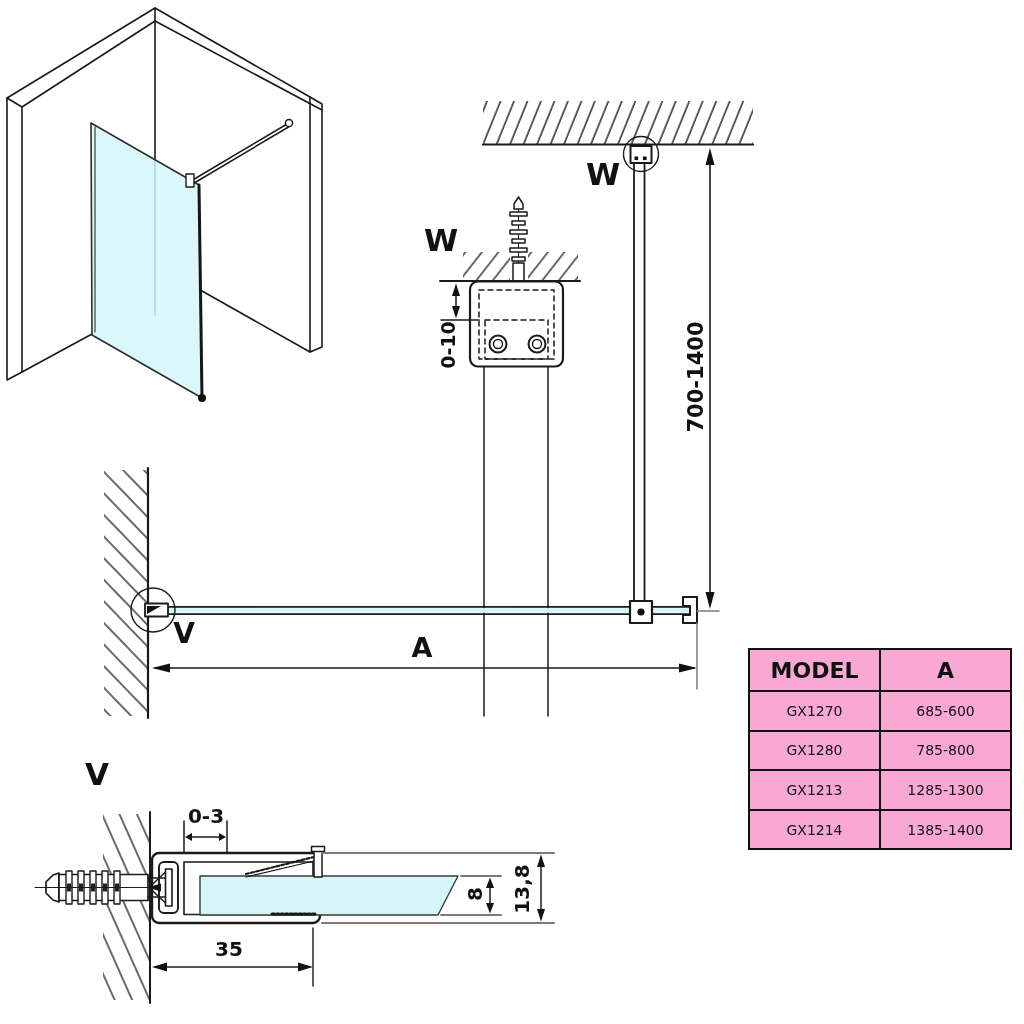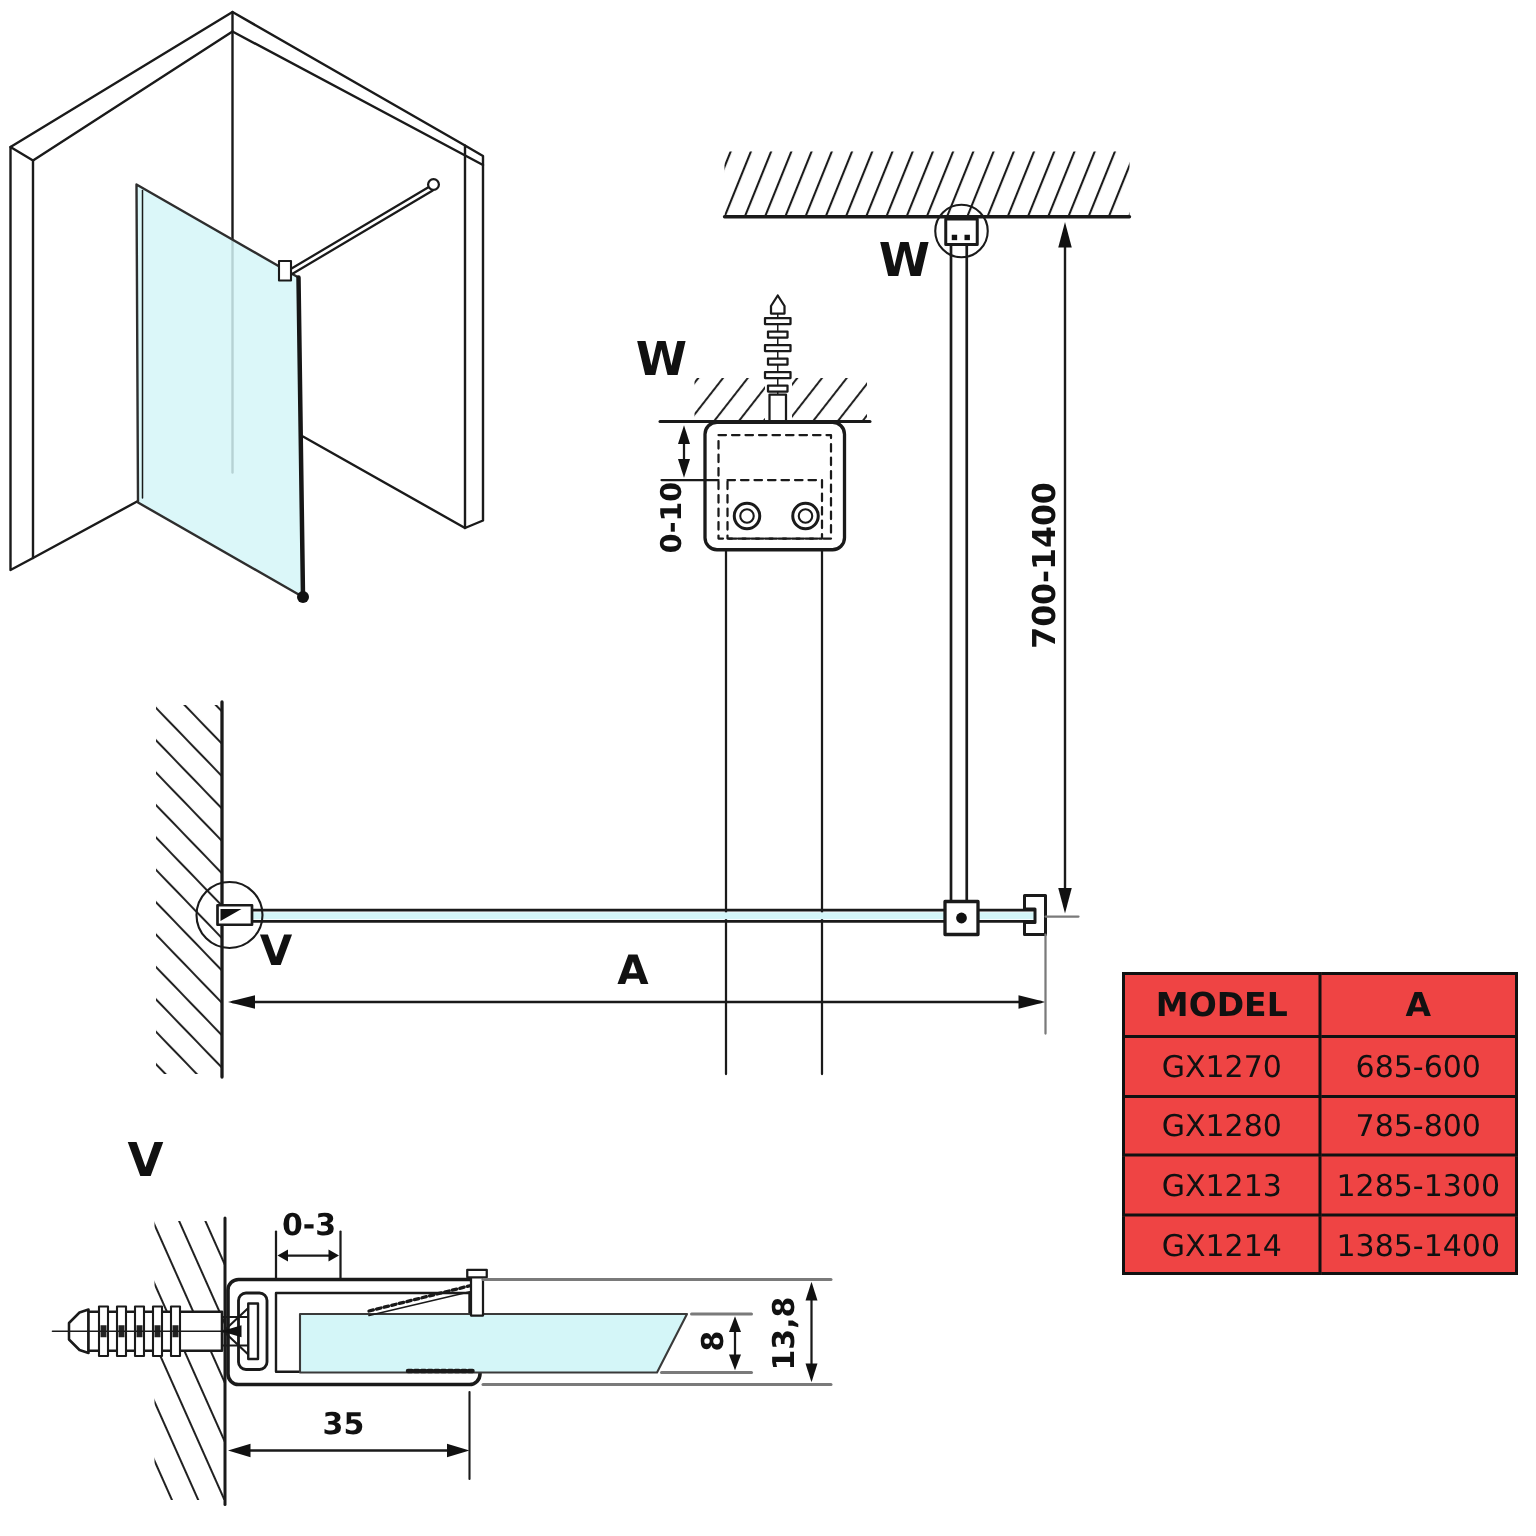--- a/index.html
+++ b/index.html
@@ -6,27 +6,27 @@
   #canvas{
     position:relative;width:1024px;height:1024px;background:#fff;overflow:hidden;
     font-family:"DejaVu Sans","Liberation Sans",sans-serif;color:#111;
   }
   #drawing{position:absolute;left:0;top:0;}
   .lbl{position:absolute;font-weight:bold;line-height:1;text-align:center;white-space:nowrap;}
   .lbl-big{font-size:31px;}
   .lbl-mid{font-size:28px;}
   .dim{position:absolute;font-weight:bold;font-size:20px;line-height:1;text-align:center;white-space:nowrap;}
   .rot{transform:rotate(-90deg);transform-origin:center center;}
-  table.gx{position:absolute;left:748px;top:648px;border-collapse:collapse;table-layout:fixed;background:#ef4444;}
+  table.gx{position:absolute;left:748px;top:648px;border-collapse:collapse;table-layout:fixed;background:#f9a8d4;}
   table.gx th,table.gx td{
     border:2.5px solid #111;width:129px;text-align:center;vertical-align:middle;
     font-family:"DejaVu Sans","Liberation Sans",sans-serif;padding:0;
   }
   table.gx th{height:40px;font-size:22px;font-weight:bold;}
-  table.gx td{height:37.6px;font-size:20px;font-weight:normal;}
+  table.gx td{height:37.6px;font-size:14px;font-weight:normal;}
 </style>
 </head>
 <body>
 
 <div id="canvas">
 
   <svg id="drawing" width="1024" height="1024" viewBox="0 0 1024 1024" fill="none" stroke="#1a1a1a" stroke-linecap="round" stroke-linejoin="round">
     <defs>
       <pattern id="hCeil" patternUnits="userSpaceOnUse" width="12.5" height="12.5" patternTransform="rotate(22)">
         <line x1="2" y1="-2" x2="2" y2="15" stroke="#1a1a1a" stroke-width="1.4"></line>

